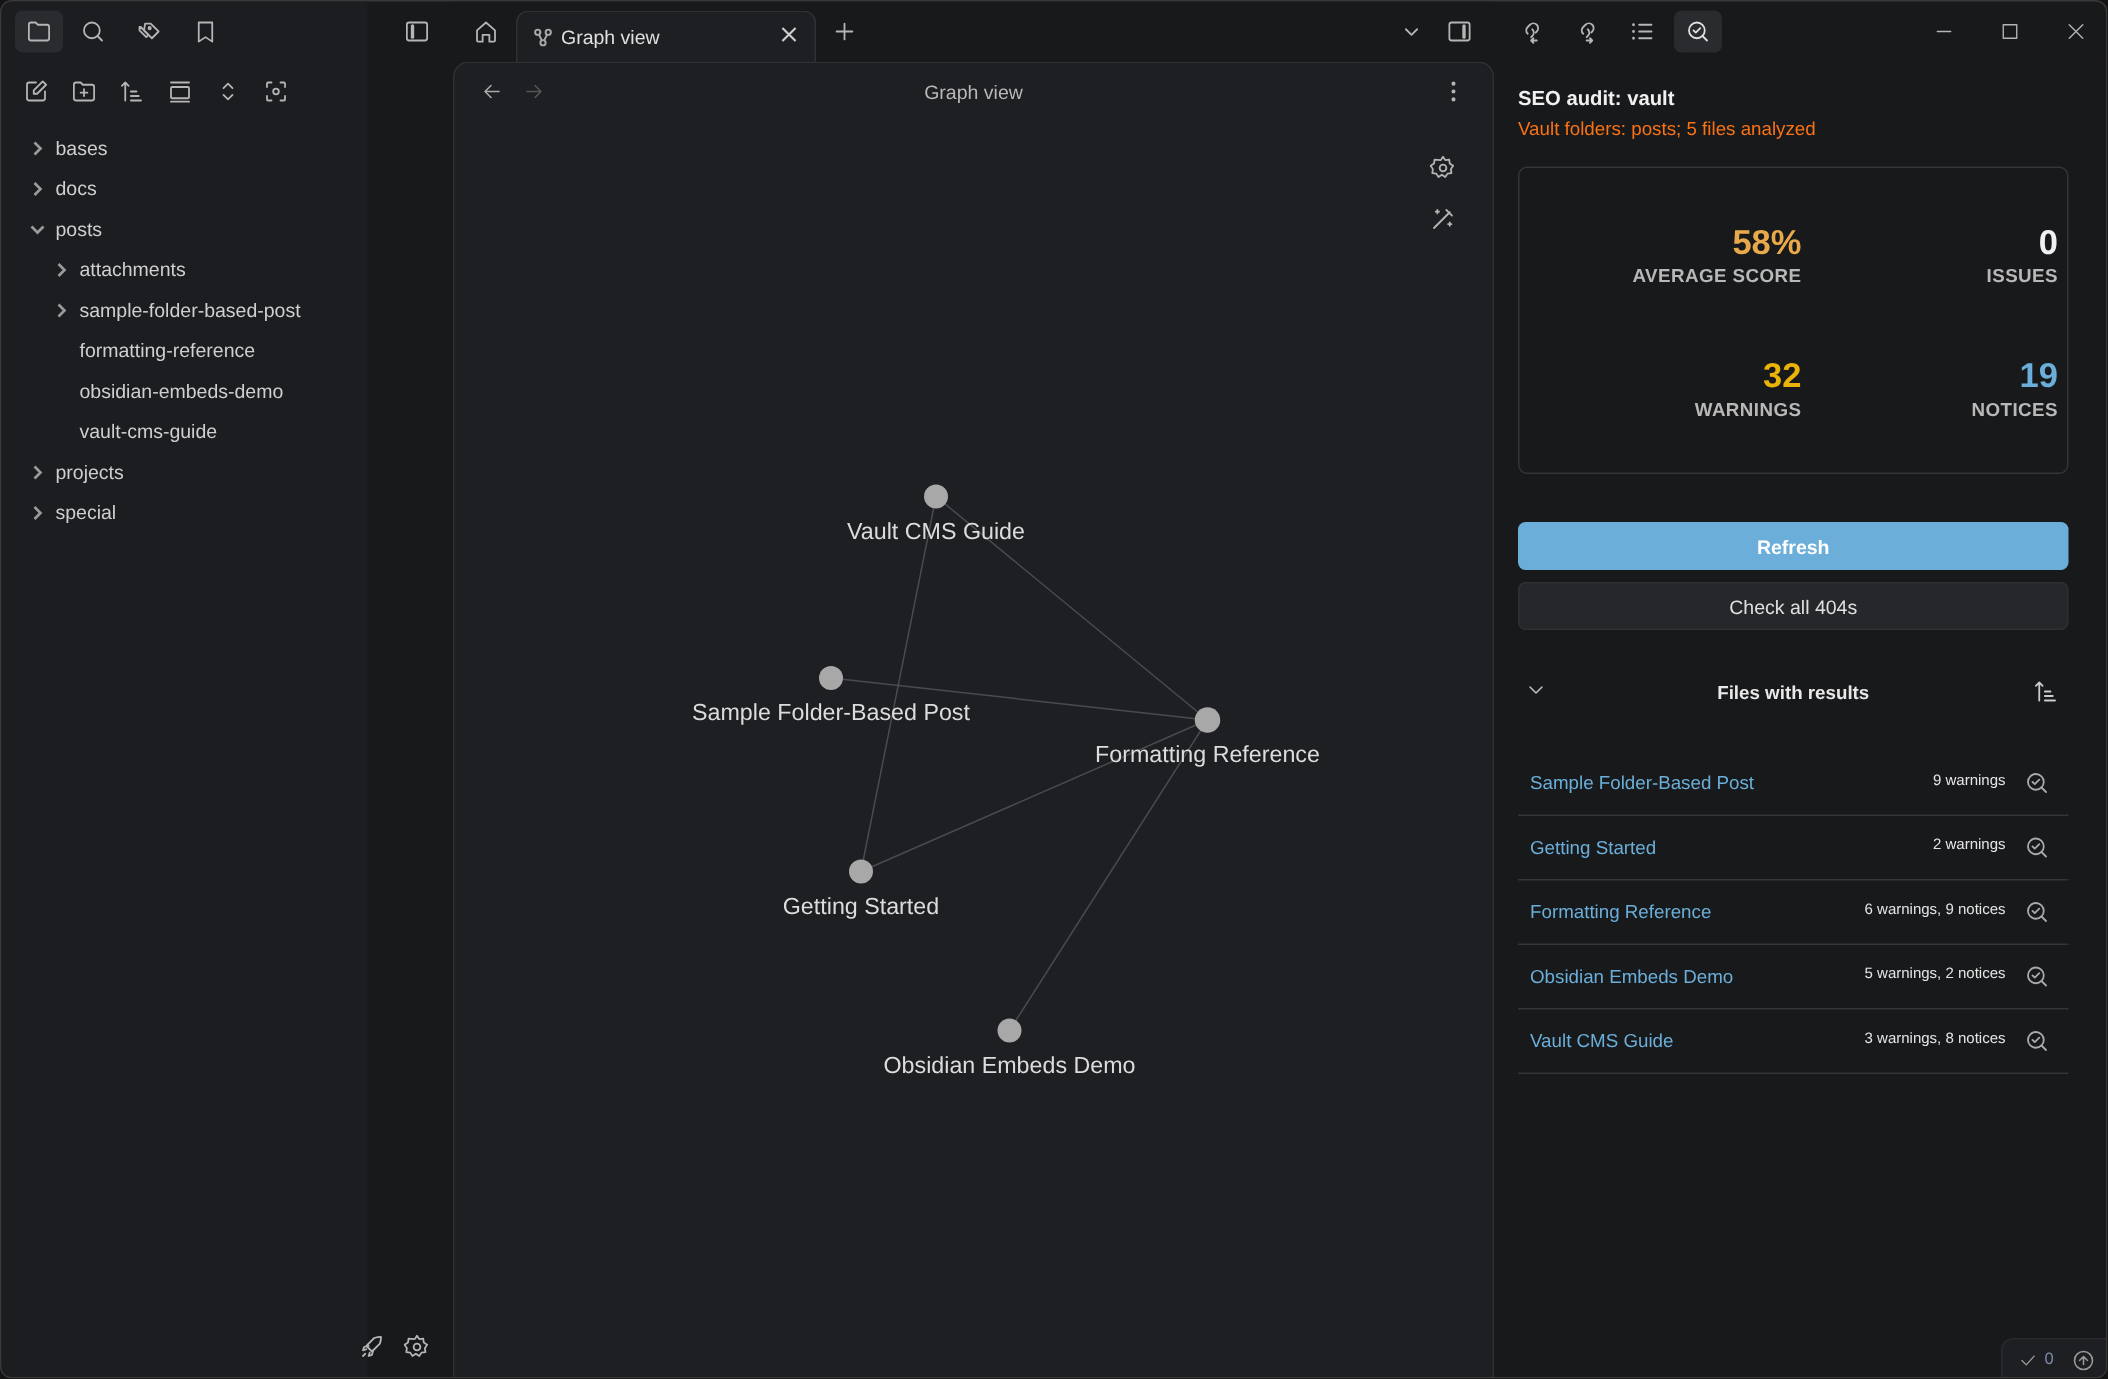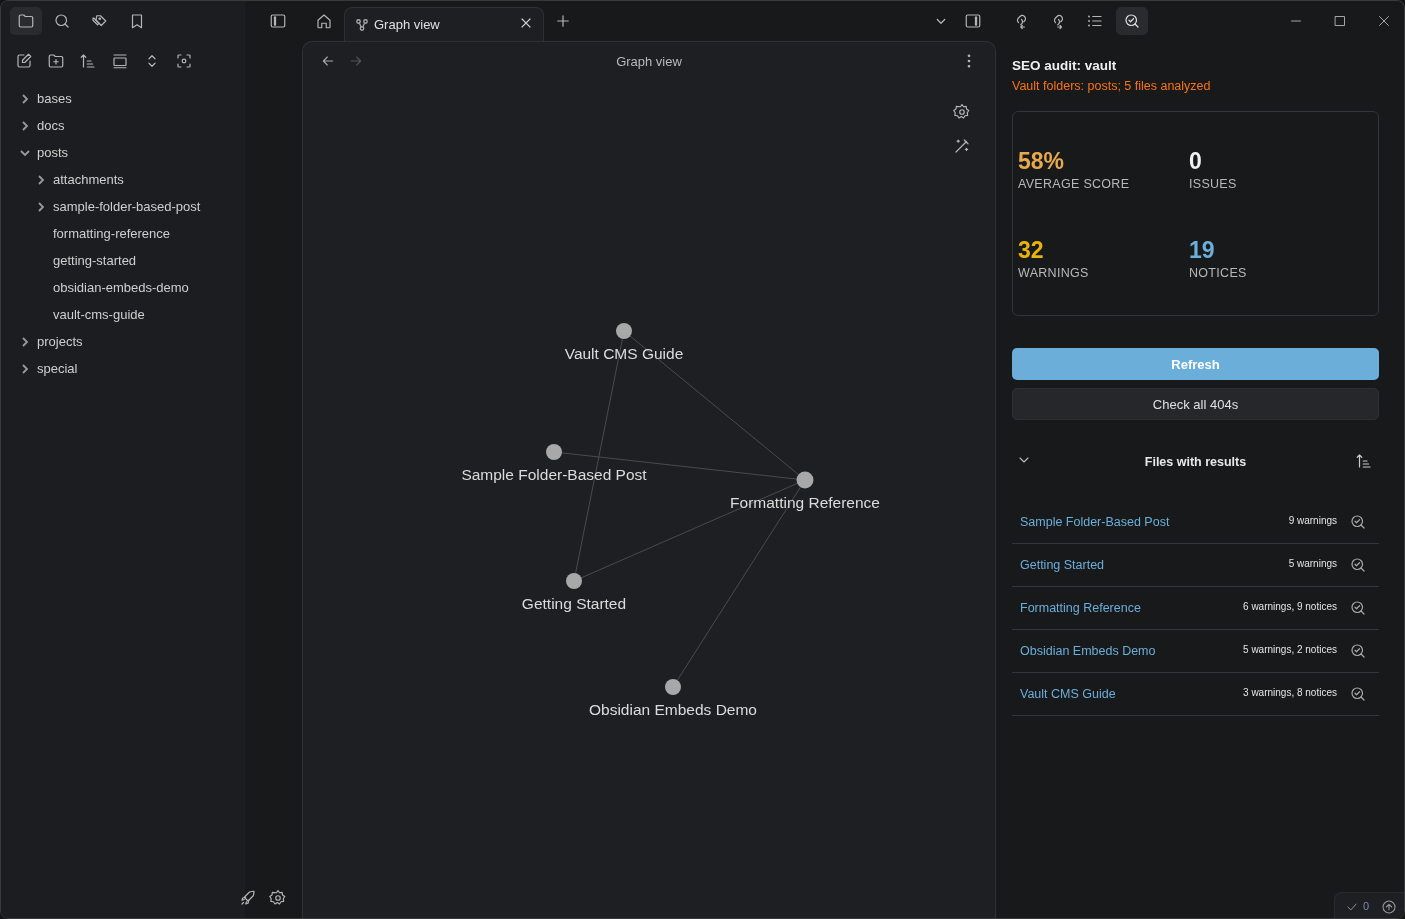--- a/index.html
+++ b/index.html
@@ -35,23 +35,23 @@
   .view-header .title { position: absolute; left: 0; width: 100%; top: 12px; text-align: center; font-size: 13px; color: #b8b8b8; }
   .graph-svg { position: absolute; left: 0; top: 0; }
   .graph-label { font-family: "Liberation Sans", "DejaVu Sans", sans-serif; font-size: 15.5px; fill: #dcdcdc; }
 
   
   .right-top { position: absolute; left: 995px; top: 0; width: 410px; height: 40px; }
   .right { position: absolute; left: 995px; top: 40px; width: 410px; height: 879px; background: #18191b; }
   .seo-title { position: absolute; left: 16px; top: 17px; font-weight: bold; font-size: 13.5px; color: #f0f0f0; }
   .seo-sub { position: absolute; left: 16px; top: 38px; font-size: 12.5px; color: #f97316; }
   .stats { position: absolute; left: 16px; top: 70px; width: 367px; height: 205px; border: 1px solid #33353a; border-radius: 6px; background: #18191b; }
-  .stat { position: absolute; width: 183px; text-align: left; }
+  .stat { position: absolute; width: 183px; text-align: right; }
   .stat .val { font-size: 23px; font-weight: bold; line-height: 28px; }
-  .stat .lab { font-size: 12.5px; font-weight: normal; color: #b8b8b8; letter-spacing: 0.3px; margin-top: 2px; }
+  .stat .lab { font-size: 12.5px; font-weight: bold; color: #b8b8b8; letter-spacing: 0.3px; margin-top: 2px; }
   .btn-primary { position: absolute; left: 16px; top: 307px; width: 367px; height: 32px; background: #6aaed9; border-radius: 5px; color: #fff; font-weight: bold; font-size: 13px; display: flex; align-items: center; justify-content: center; }
   .btn-secondary { position: absolute; left: 16px; top: 347px; width: 367px; height: 32px; background: #25272b; border: 1px solid #2f3034; border-radius: 5px; color: #e0e0e0; font-size: 13px; display: flex; align-items: center; justify-content: center; }
   .files-header { position: absolute; left: 16px; top: 403px; width: 367px; height: 36px; }
   .files-header .title { position: absolute; left: 0; width: 100%; top: 11px; text-align: center; font-weight: bold; font-size: 12.5px; color: #e8e8e8; }
   .files-header .collapse { position: absolute; left: 4px; top: 8px; width: 16px; height: 16px; color: #bbb; }
   .files-header .sort { position: absolute; right: 6px; top: 8px; width: 18px; height: 18px; color: #ccc; }
   .files-header svg { width: 100%; height: 100%; stroke: currentColor; fill: none; stroke-width: 1.6; stroke-linecap: round; stroke-linejoin: round; }
   .file-list { position: absolute; left: 16px; top: 460px; width: 367px; }
   .file-row { position: relative; height: 43px; border-bottom: 1px solid #33353a; }
   .file-row .name { position: absolute; left: 8px; top: 14px; font-size: 12.5px; color: #6aaed9; }
@@ -177,23 +177,20 @@
       <div class="tree-item">
         <span class="chev" style="left:34px;">
             <svg viewBox="0 0 10 10">
               <path d="M3 1l4 4-4 4"></path>
             </svg>
           </span>
         <span class="lbl" style="left:52px;">sample-folder-based-post</span>
       </div>
       <div class="tree-item">
         <span class="lbl" style="left:52px;">formatting-reference</span>
-      </div>
-      <div class="tree-item">
-        <span class="lbl" style="left:52px;">getting-started</span>
       </div>
       <div class="tree-item">
         <span class="lbl" style="left:52px;">obsidian-embeds-demo</span>
       </div>
       <div class="tree-item">
         <span class="lbl" style="left:52px;">vault-cms-guide</span>
       </div>
       <div class="tree-item">
         <span class="chev" style="left:18px;">
             <svg viewBox="0 0 10 10">
@@ -418,21 +415,21 @@
       <div class="file-row">
         <span class="name">Sample Folder-Based Post</span>
         <span class="meta">9 warnings</span>
         <span class="inspect"><svg viewBox="0 0 24 24">
               <circle cx="11" cy="11" r="7"></circle>
               <path d="M20 20l-4-4M8 11l2 2 4-4"></path>
             </svg></span>
       </div>
       <div class="file-row">
         <span class="name">Getting Started</span>
-        <span class="meta">5 warnings</span>
+        <span class="meta">2 warnings</span>
         <span class="inspect"><svg viewBox="0 0 24 24">
               <circle cx="11" cy="11" r="7"></circle>
               <path d="M20 20l-4-4M8 11l2 2 4-4"></path>
             </svg></span>
       </div>
       <div class="file-row">
         <span class="name">Formatting Reference</span>
         <span class="meta">6 warnings, 9 notices</span>
         <span class="inspect"><svg viewBox="0 0 24 24">
               <circle cx="11" cy="11" r="7"></circle>

